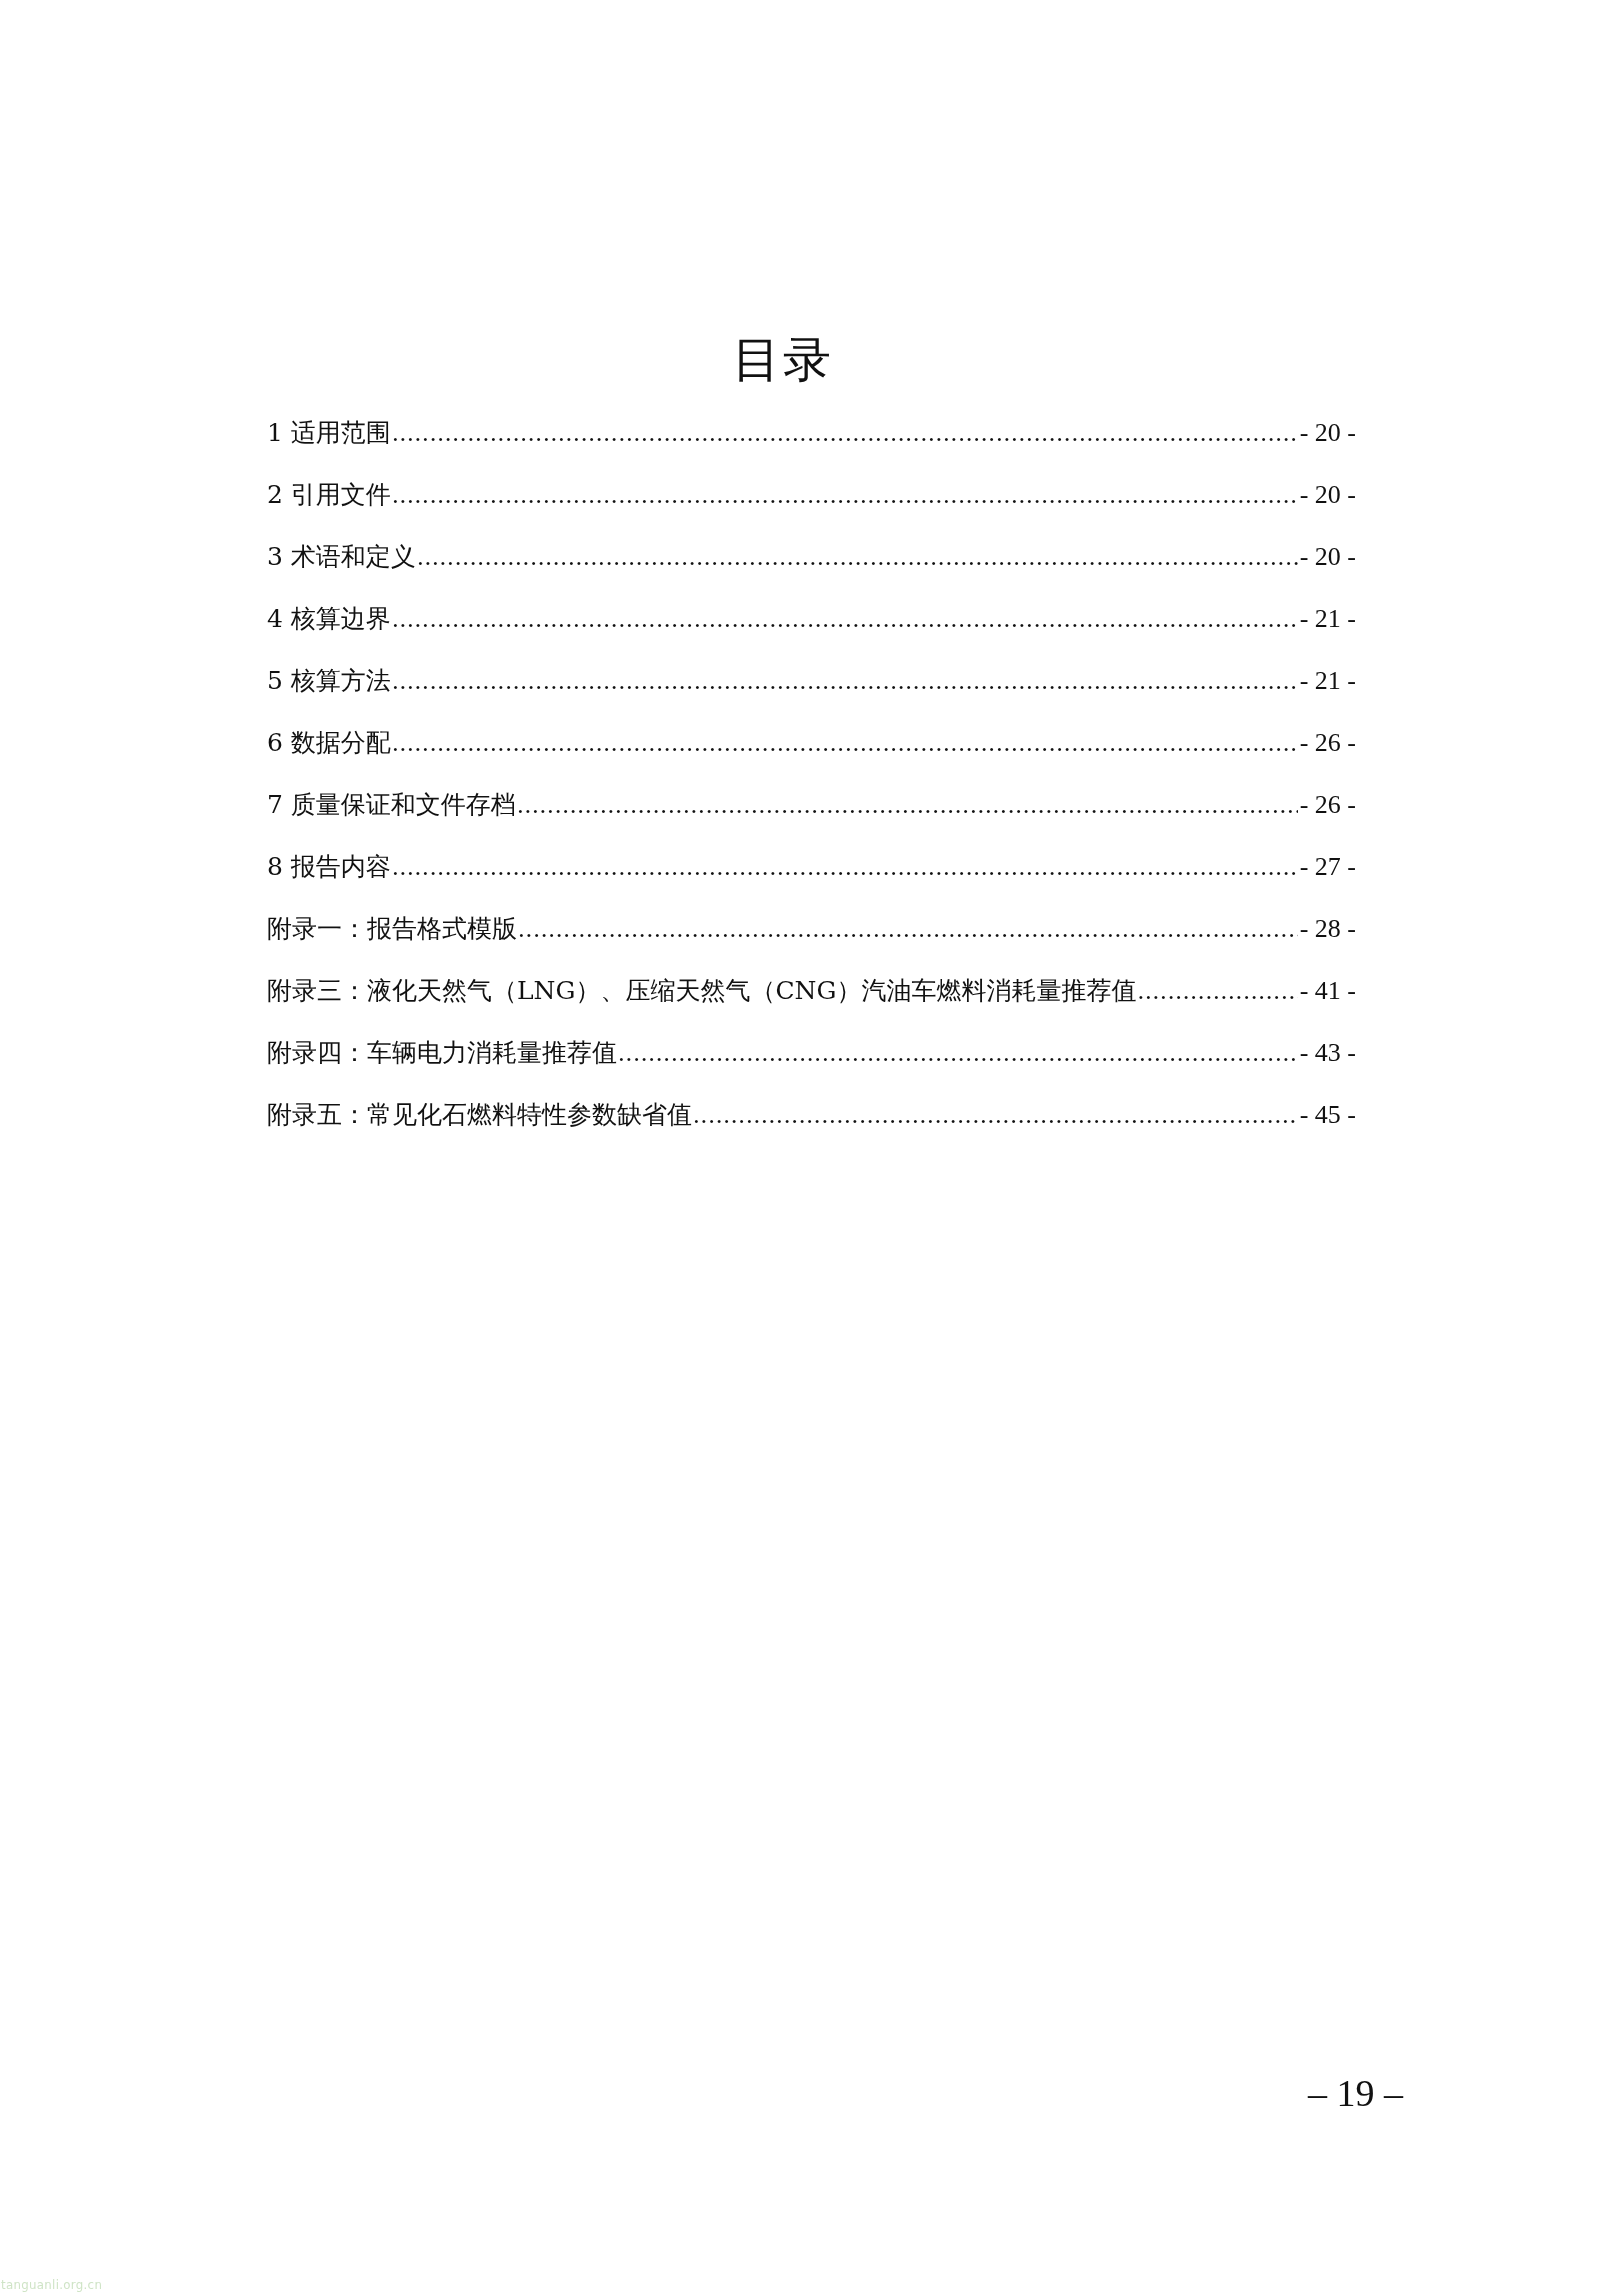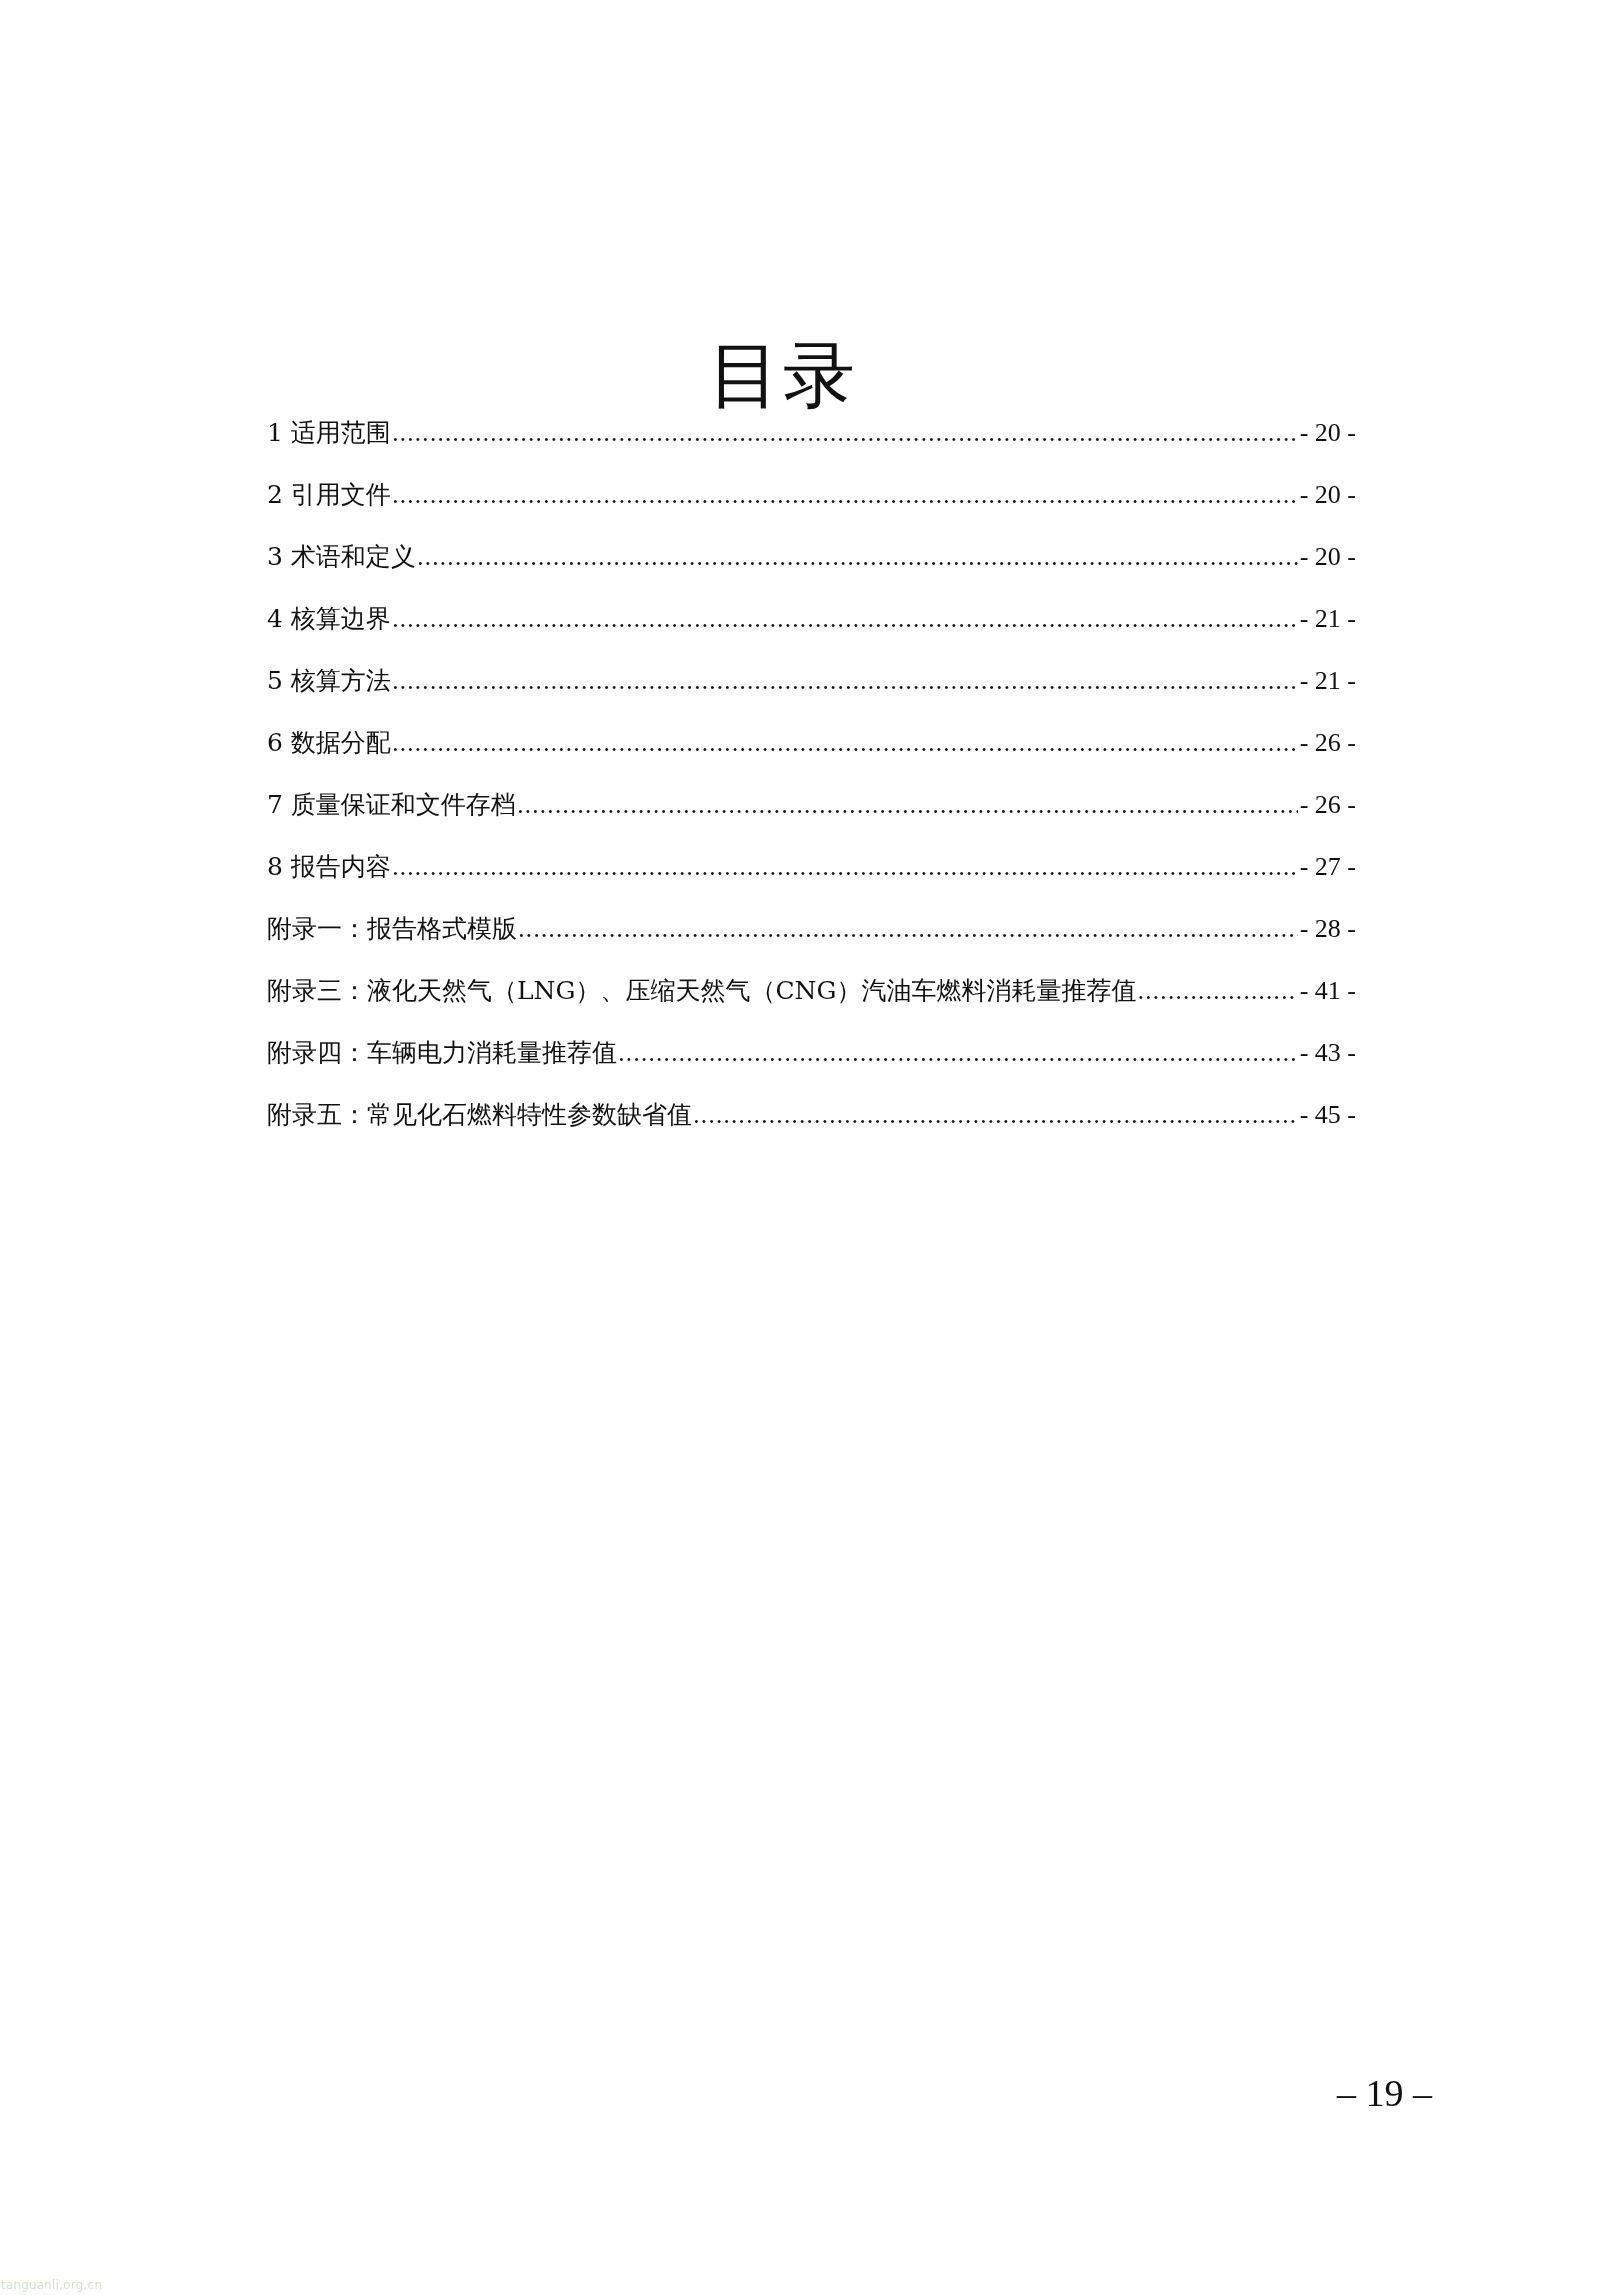--- a/index.html
+++ b/index.html
@@ -14,21 +14,21 @@
       overflow: hidden;
       font-family: "DejaVu Serif", "Liberation Serif", serif;
       color: #111111;
     }
     .page-title {
       position: absolute;
       top: 288px;
       left: 0;
       width: 1566px;
       text-align: center;
-      font-size: 72px;
+      font-size: 48px;
       line-height: 79px;
       letter-spacing: 2.6px;
       font-family: "DejaVu Serif", serif;
       font-weight: normal;
     }
     .toc {
       position: absolute;
       top: 412px;
       left: 267px;
       width: 1089px;
@@ -67,21 +67,20 @@
       text-align: right;
     }
     .page-number {
       position: absolute;
       top: 2067px;
       left: 1308px;
       font-family: "Liberation Serif", serif;
       font-size: 38px;
       line-height: 52px;
       color: #111;
-      margin-left: 29px;
     }
     .watermark {
       position: absolute;
       top: 2278px;
       left: 1px;
       font-family: "DejaVu Sans", sans-serif;
       font-size: 11.8px;
       color: #cfe4c6;
       letter-spacing: 0.3px;
     }

